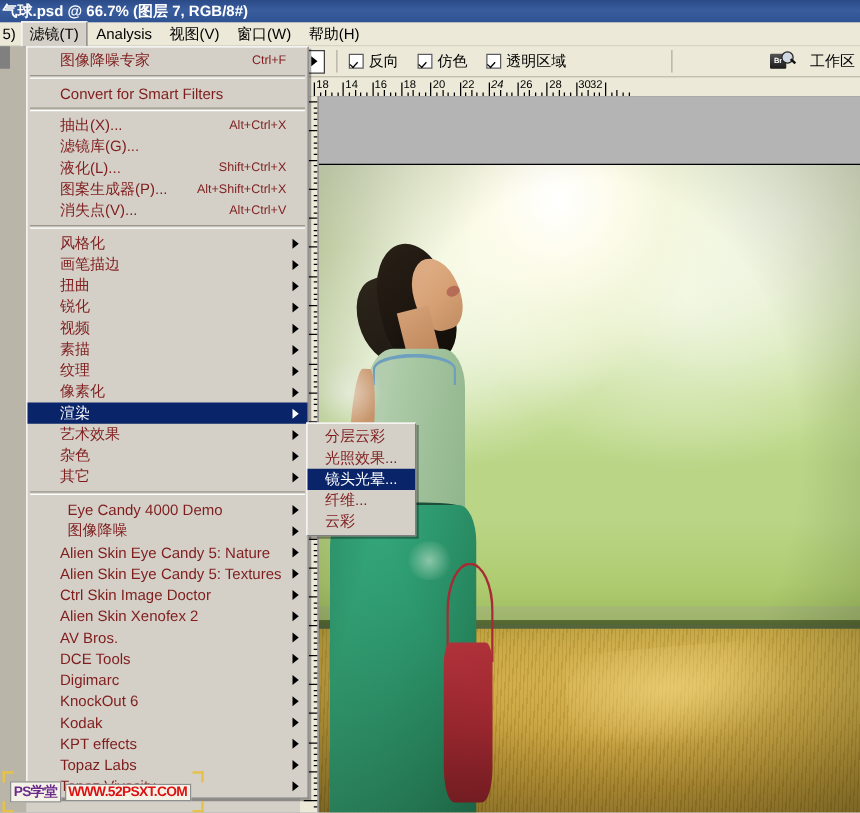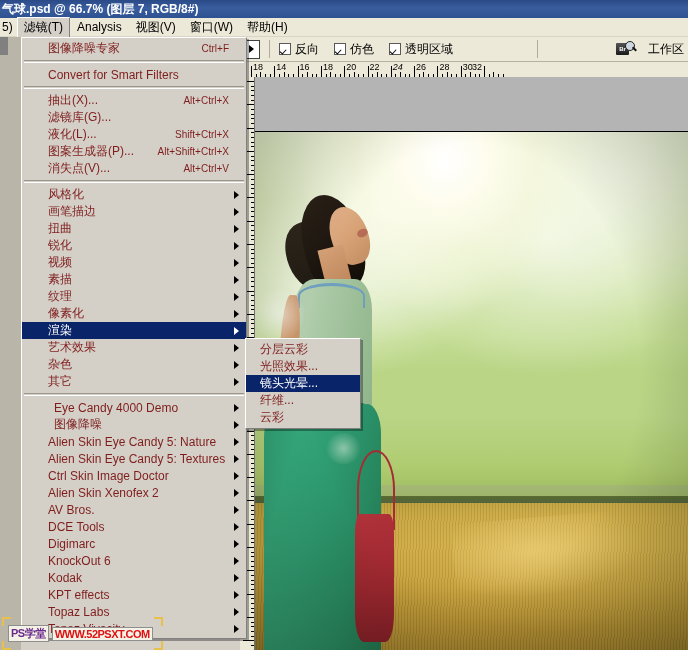--- a/index.html
+++ b/index.html
@@ -251,21 +251,21 @@
     width:0;height:0;border-left:5px solid #000;
     border-top:4px solid transparent;border-bottom:4px solid transparent;
   }
   .row.sel{background:#0a246a;color:#fff;}
   .row.sel .arr{border-left-color:#fff;}
   .sep{height:1px;margin:3px 2px 3px 2px;
        border-top:1px solid #9a968c;border-bottom:1px solid #ffffff;}
 
   
   .submenu{
-    position:absolute;left:245px;top:338px;width:116px;
+    position:absolute;left:245px;top:338px;width:88px;
     background:#d4d0c8;
     border:1px solid #ffffff;
     border-right-color:#808080;border-bottom-color:#808080;
     box-shadow:2px 2px 0 rgba(0,0,0,.33);
     box-sizing:border-box;padding:2px 0;z-index:50;
   }
   .submenu .row .txt{padding-left:14px;}
 
   
   .wm{position:absolute;left:8px;top:625px;z-index:90;display:flex;align-items:center;}

